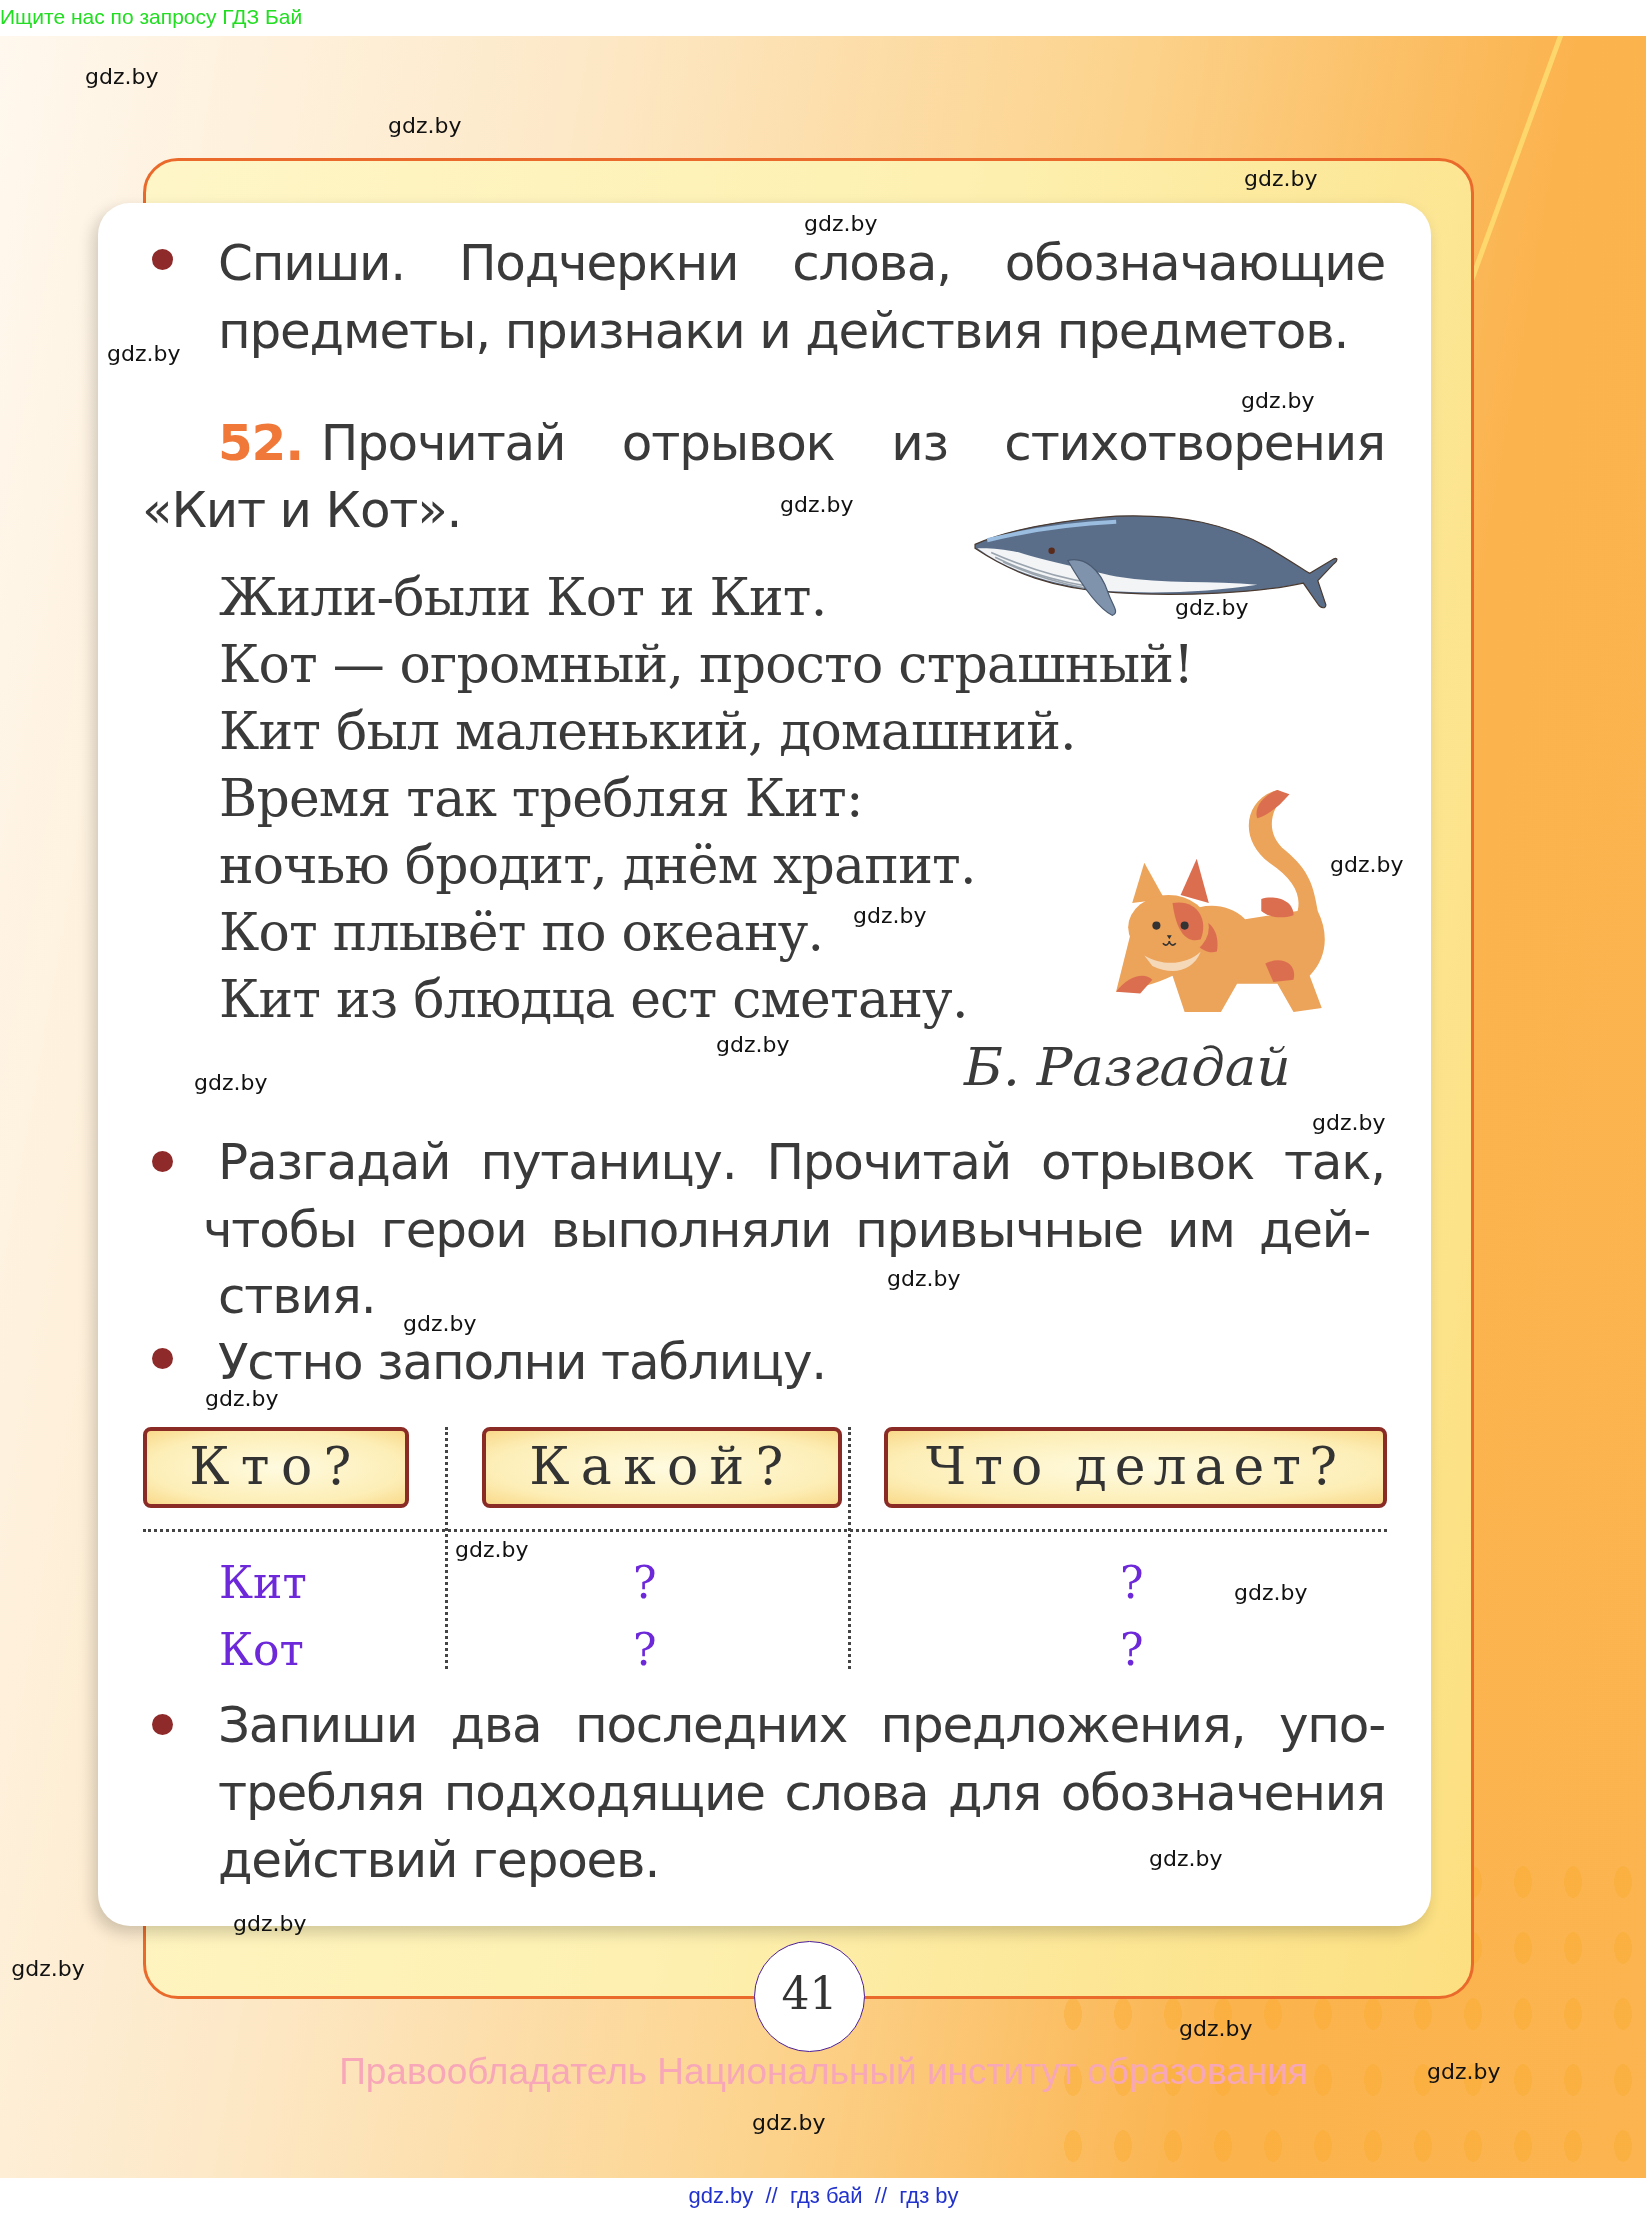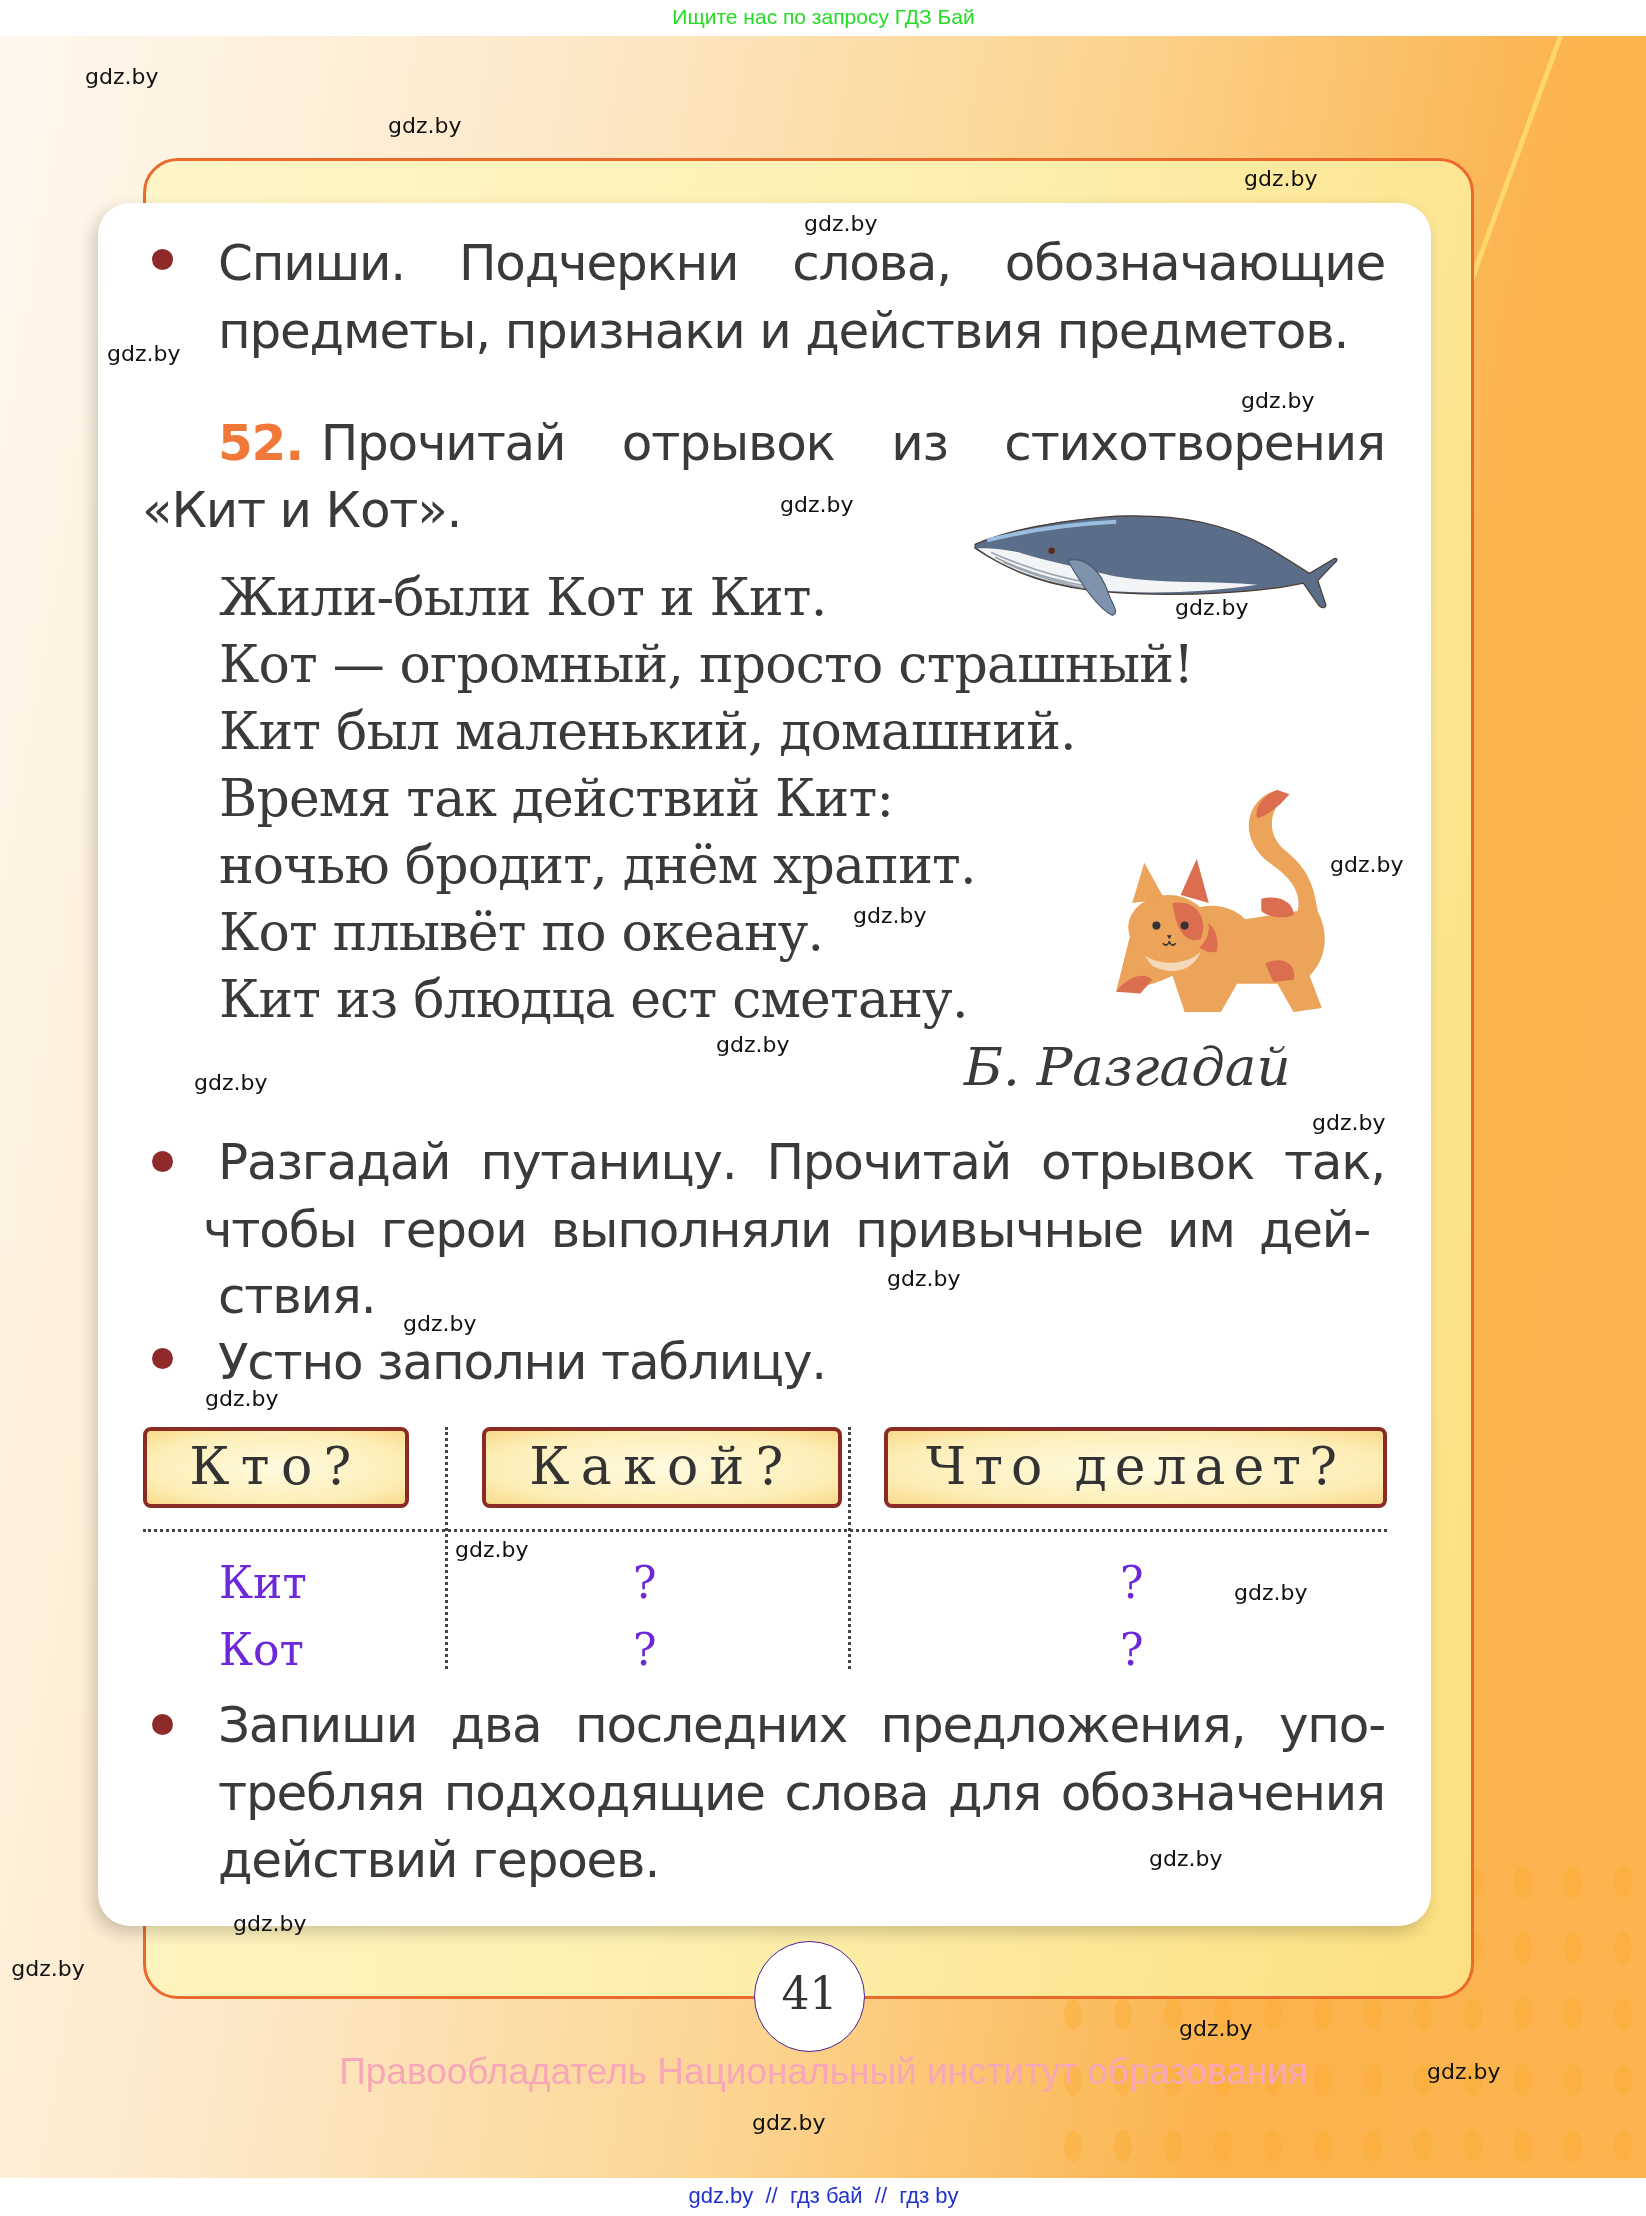--- a/index.html
+++ b/index.html
@@ -1,19 +1,19 @@
 <!DOCTYPE html>
 <html style="font-size:13px"><head>
 <meta charset="utf-8">
 <style>
   * { box-sizing: border-box; margin: 0; padding: 0; }
   html, body { width: 1647px; height: 2216px; overflow: hidden; }
   body { position: relative; background: #fff; font-family: "DejaVu Sans", sans-serif; color: #3a3a3a; }
 
-  .top-bar { position: absolute; left: 0; top: 0; width: 1647px; height: 36px; background: #fff; text-align: center; }
+  .top-bar { position: absolute; left: 0; top: 0; width: 1647px; height: 36px; background: #fff; text-align: left; }
   .top-bar span { font-family: "Liberation Sans", sans-serif; font-size: 21px; line-height: 34px; color: #22dd22; }
 
   .page-bg { position: absolute; left: 0; top: 36px; width: 1647px; height: 2142px;
     background: linear-gradient(100deg, #fff8ee 0%, #fde9c9 28%, #fcd48f 55%, #fbb34e 78%, #fbb44f 100%); overflow: hidden; }
   .streak { position: absolute; left: 1467px; top: -32px; width: 4.8px; height: 564px; background: rgba(255,230,120,0.7); transform: rotate(20deg); }
   .dots { position: absolute; left: 1048px; top: 1813px; width: 599px; height: 363px;
     background-image: radial-gradient(ellipse 14.5px 26px at center, rgba(250,170,40,0.45) 60%, transparent 62%);
     background-size: 50px 66px; opacity: 0.8; }
 
   .frame { position: absolute; left: 143px; top: 158px; width: 1331px; height: 1841px;
@@ -89,21 +89,21 @@
   </g>
   <path d="M120,70 C140,65 160,80 170,110 C175,125 185,135 175,138 C160,130 140,105 120,70 Z" fill="#7f93ad" stroke="#4a5a70" stroke-width="1.5"></path>
   <circle cx="100" cy="58" r="4" fill="#5a2a1a"></circle>
   <path d="M20,45 C60,35 120,25 180,22" stroke="#9bbde0" stroke-width="5" fill="none"></path>
 </svg>
 
 <div class="poem">
   <div>Жили-были Кот и Кит.</div>
   <div>Кот — огромный, просто страшный!</div>
   <div>Кит был маленький, домашний.</div>
-  <div>Время так действий Кит:</div>
+  <div>Время так требляя Кит:</div>
   <div>ночью бродит, днём храпит.</div>
   <div>Кот плывёт по океану.</div>
   <div>Кит из блюдца ест сметану.</div>
 </div>
 
 <svg style="left:1108px; top:782px;" width="242" height="234" viewBox="0 0 300 290">
   <path d="M210,10 C170,20 160,70 200,100 C230,120 240,140 235,160 L170,170 C150,150 120,150 100,160 L80,170 C60,160 40,165 30,180 L10,260 C40,255 60,250 80,240 L95,285 L140,285 L160,250 L210,250 L230,285 L265,280 L250,240 C270,220 275,190 260,160 C255,130 250,110 220,85 C195,65 200,35 220,15 Z" fill="#eca35a"></path>
   <path d="M210,10 C195,15 180,30 185,45 C200,40 212,30 225,15 Z" fill="#dc6e50"></path>
   <path d="M190,145 C205,140 230,145 230,165 C215,170 200,168 190,160 Z" fill="#dc6e50"></path>
   <path d="M100,170 C120,165 140,180 135,210 C120,215 100,200 100,170 Z" fill="#dc6e50"></path>

